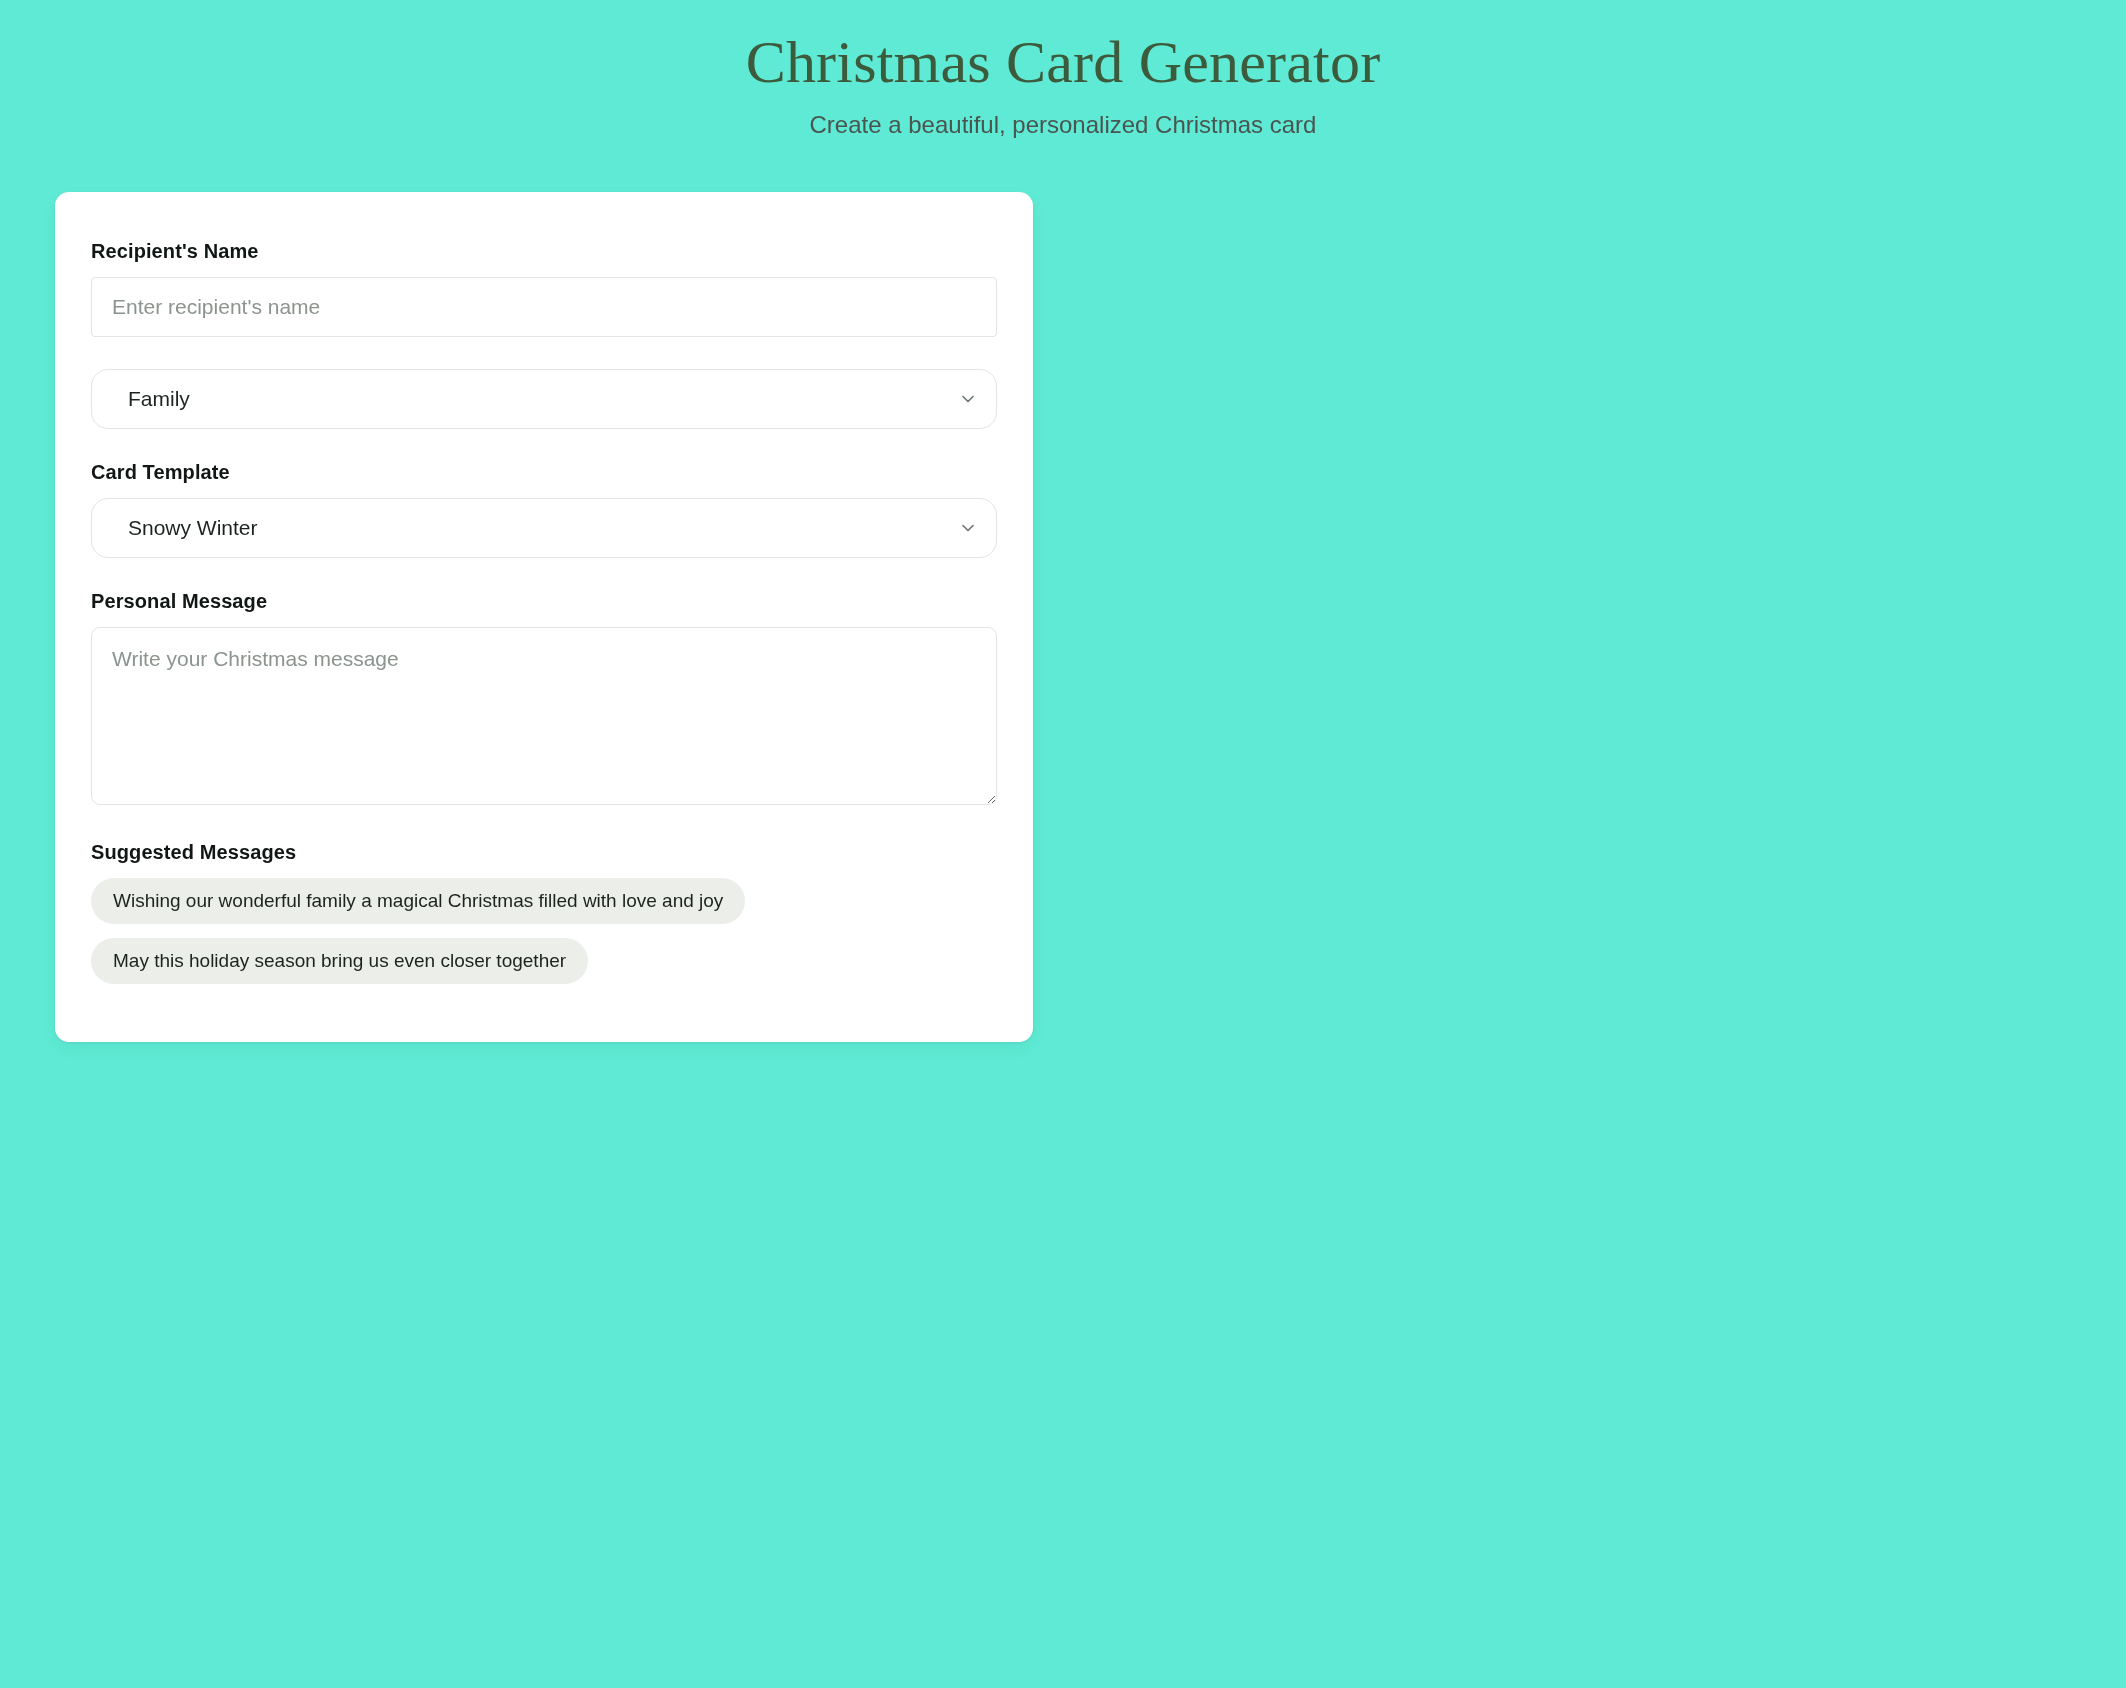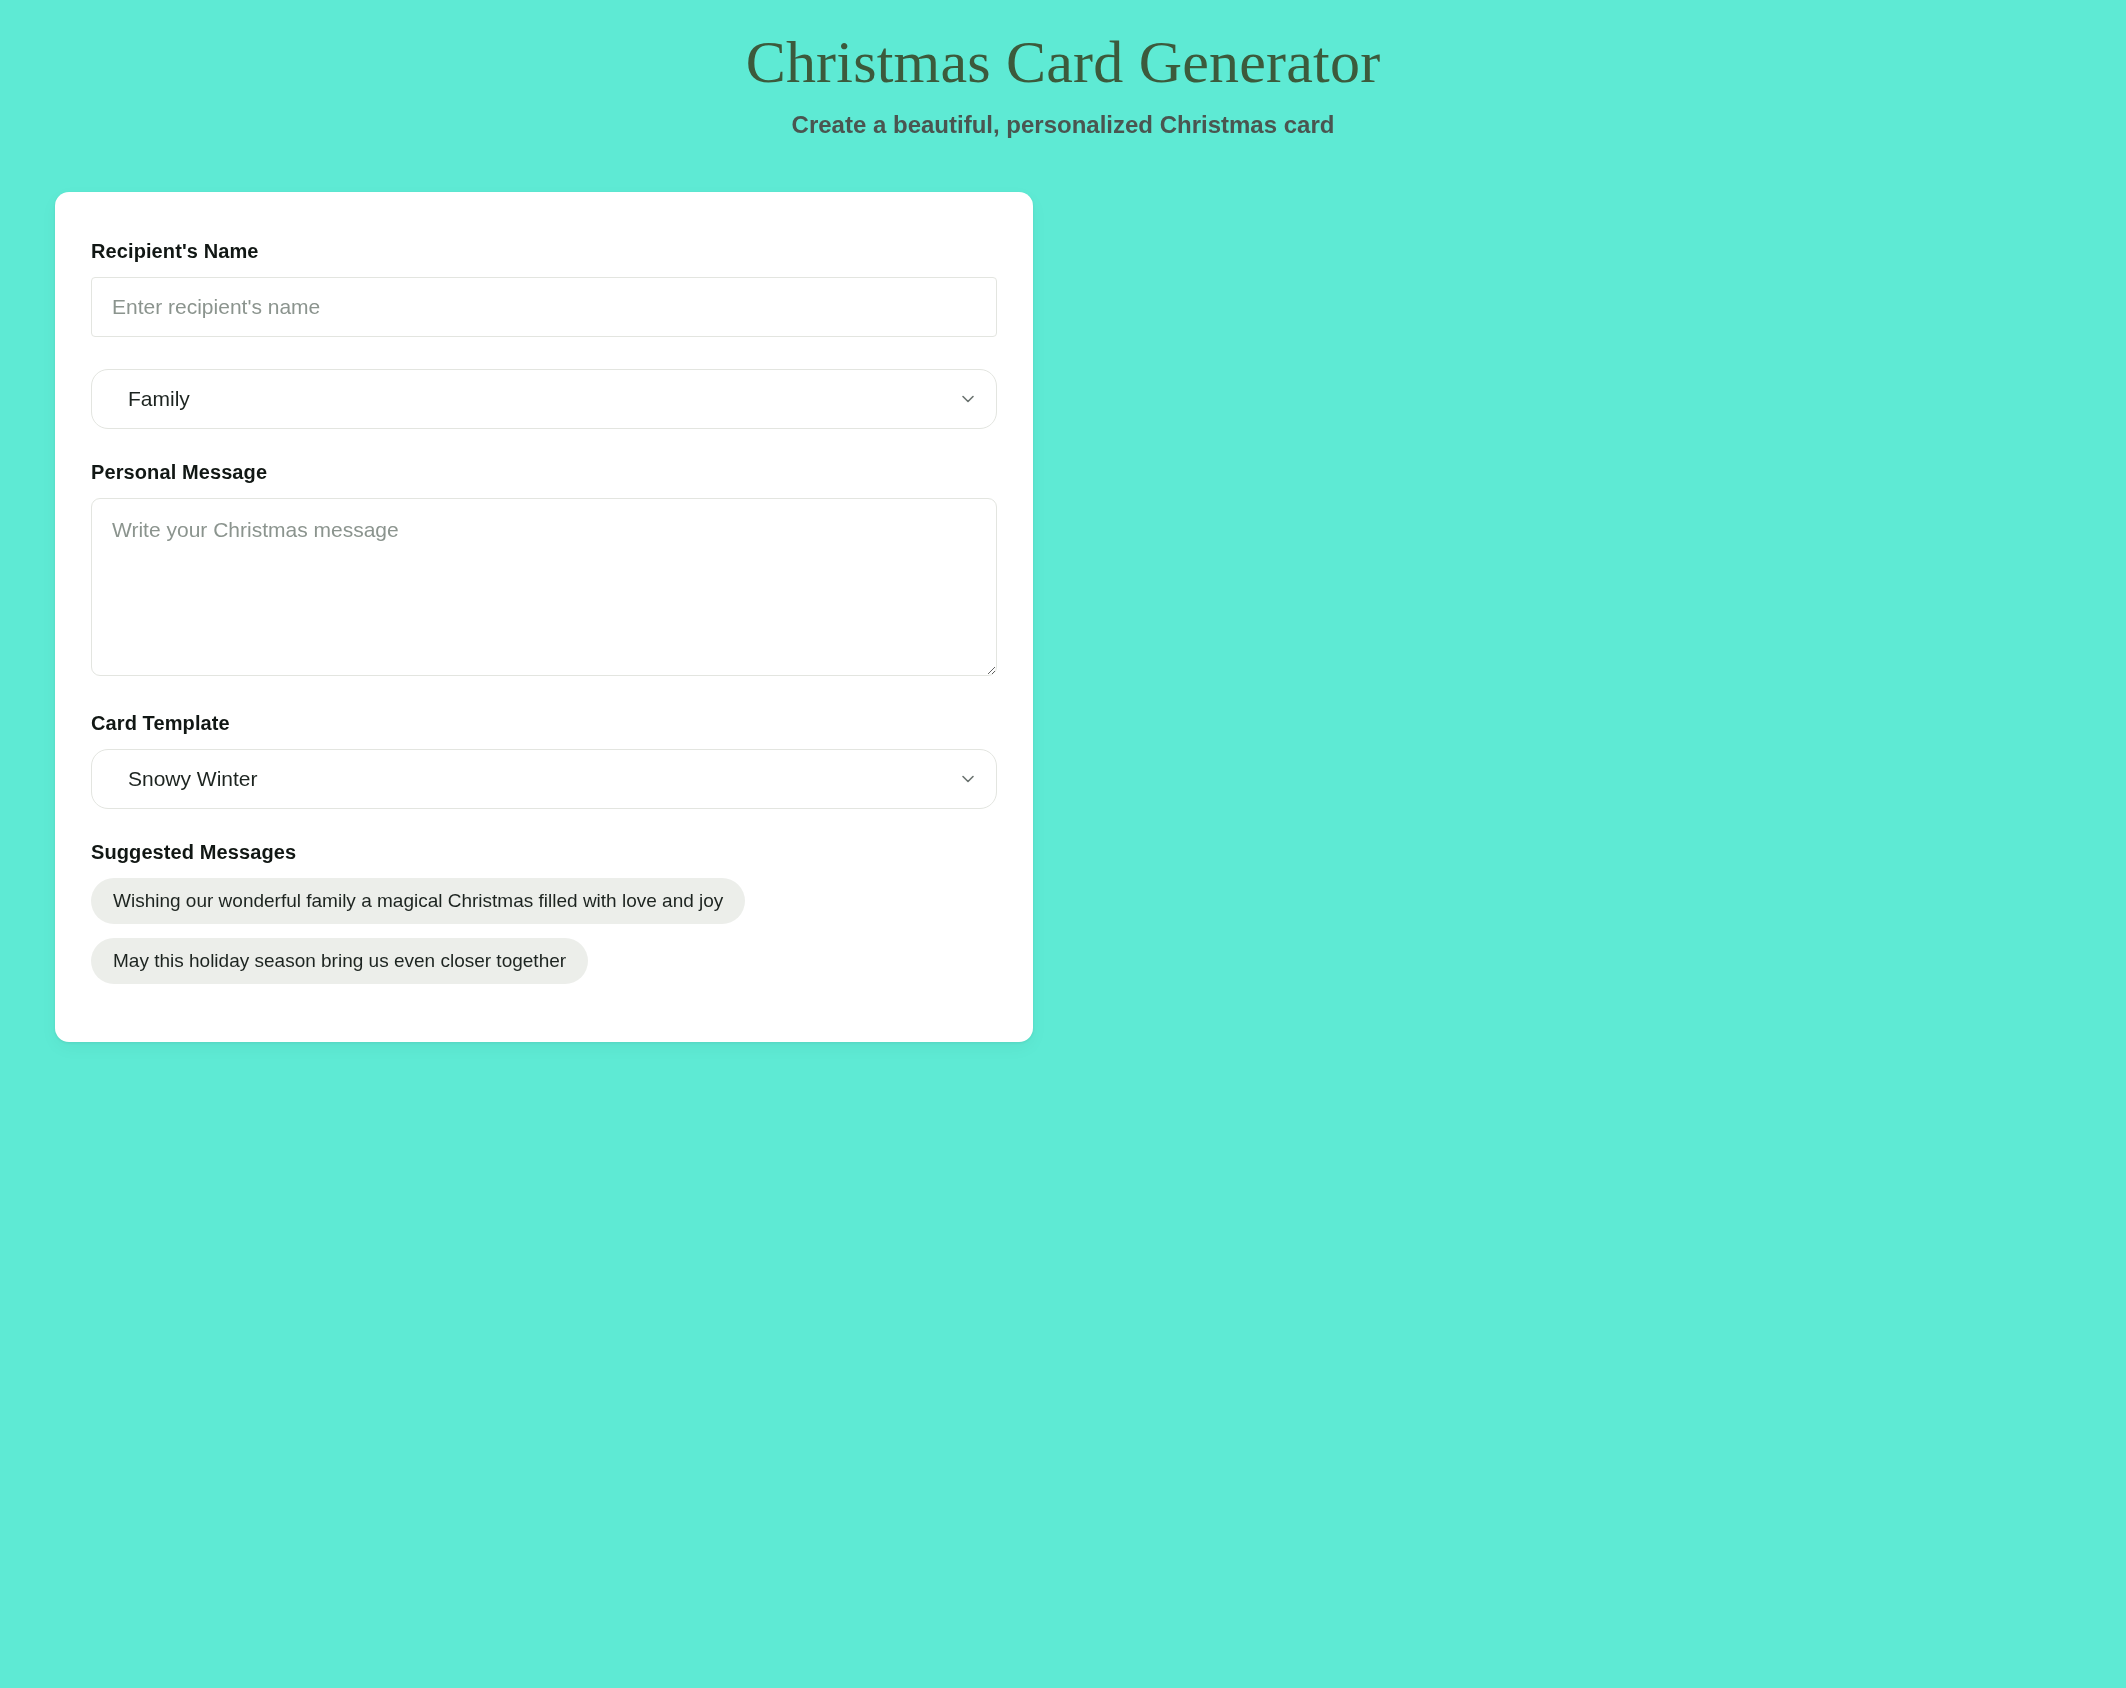--- a/index.html
+++ b/index.html
@@ -30,21 +30,21 @@
     font-weight: 400;
     color: #3c5a3c;
     letter-spacing: 0.2px;
     margin: 0;
     line-height: 1.15;
   }
   .app-subtitle {
     font-size: 24px;
     color: #4a5550;
     margin: 14px 0 0 0;
-    font-weight: 700;
+    font-weight: 400;
   }
 
   
   .content {
     position: absolute;
     top: 192px;
     left: 0;
     width: 2126px;
     display: flex;
     gap: 50px;
@@ -223,37 +223,37 @@
             <div class="select-box">Family</div>
             <span class="chevron">
               <svg width="18" height="18" viewBox="0 0 18 18" fill="none">
                 <path d="M4 6.5 L9 11.5 L14 6.5" stroke="#6b7370" stroke-width="1.6" stroke-linecap="round" stroke-linejoin="round"></path>
               </svg>
             </span>
           </div>
         </div>
 
         <div class="field">
-          <label class="field-label">Personal Message</label>
-          <textarea class="textarea" placeholder="Write your Christmas message" style=""></textarea>
-        </div>
-
-        <div class="field">
           <label class="field-label">Card Template</label>
           <div class="select-wrap">
             <div class="select-box">Snowy Winter</div>
             <span class="chevron">
               <svg width="18" height="18" viewBox="0 0 18 18" fill="none">
                 <path d="M4 6.5 L9 11.5 L14 6.5" stroke="#6b7370" stroke-width="1.6" stroke-linecap="round" stroke-linejoin="round"></path>
               </svg>
             </span>
           </div>
         </div>
 
         <div class="field">
+          <label class="field-label">Personal Message</label>
+          <textarea class="textarea" placeholder="Write your Christmas message" style=""></textarea>
+        </div>
+
+        <div class="field">
           <label class="field-label">Suggested Messages</label>
           <div class="suggest-list">
             <div class="suggest-row">
               <button class="suggest-chip">Wishing our wonderful family a magical Christmas filled with love and joy</button>
             </div>
             <div class="suggest-row">
               <button class="suggest-chip">May this holiday season bring us even closer together</button>
             </div>
           </div>
         </div>

